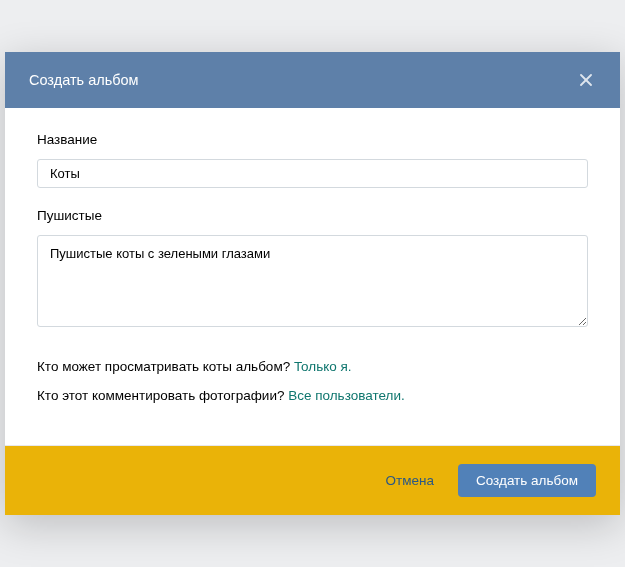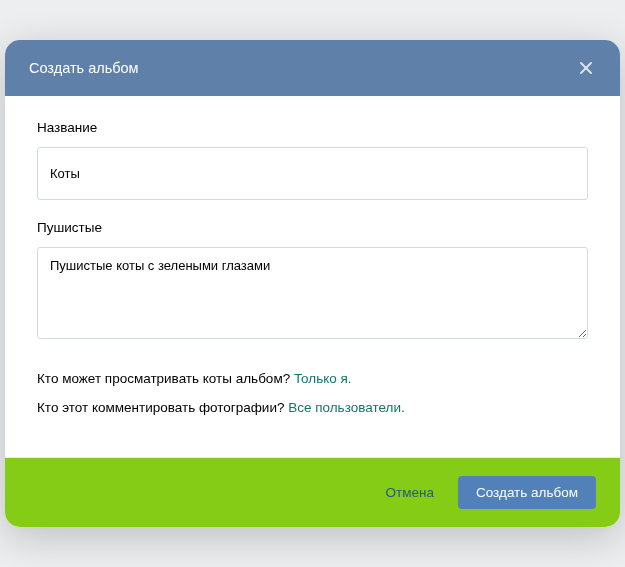--- a/index.html
+++ b/index.html
@@ -12,21 +12,21 @@
       background: #edeef0;
       width: 625px;
       height: 567px;
       display: flex;
       align-items: center;
       justify-content: center;
     }
     .modal {
       width: 615px;
       background: #fff;
-      border-radius: 15px;
+      border-radius: 0;
       box-shadow: 0 10px 40px rgba(0,0,0,0.2);
       overflow: hidden;
     }
     .modal-header {
       background: #5e80a9;
       color: #fff;
       padding: 18px 24px;
       display: flex;
       justify-content: space-between;
       align-items: center;
@@ -55,21 +55,21 @@
       margin-bottom: 20px;
     }
     .field-label {
       display: block;
       font-size: 13.5px;
       color: #000;
       margin-bottom: 12px;
     }
     .text-input {
       width: 100%;
-      padding: 18px 12px;
+      padding: 6px 12px;
       border: 1px solid #d3d9de;
       border-radius: 3px;
       font-size: 13px;
       color: #000;
       font-family: inherit;
     }
     .textarea-input {
       width: 100%;
       padding: 10px 12px;
       border: 1px solid #d3d9de;
@@ -92,21 +92,21 @@
       color: #0f766e;
       cursor: pointer;
     }
     .modal-footer {
       border-top: 1px solid #e7e8ec;
       padding: 18px 24px;
       display: flex;
       justify-content: flex-end;
       align-items: center;
       gap: 18px;
-      background: #84cc16;
+      background: #eab308;
     }
     .btn-cancel {
       color: #2a5885;
       font-size: 13.5px;
       cursor: pointer;
       background: none;
       border: none;
       font-family: inherit;
       padding: 8px 6px;
     }

